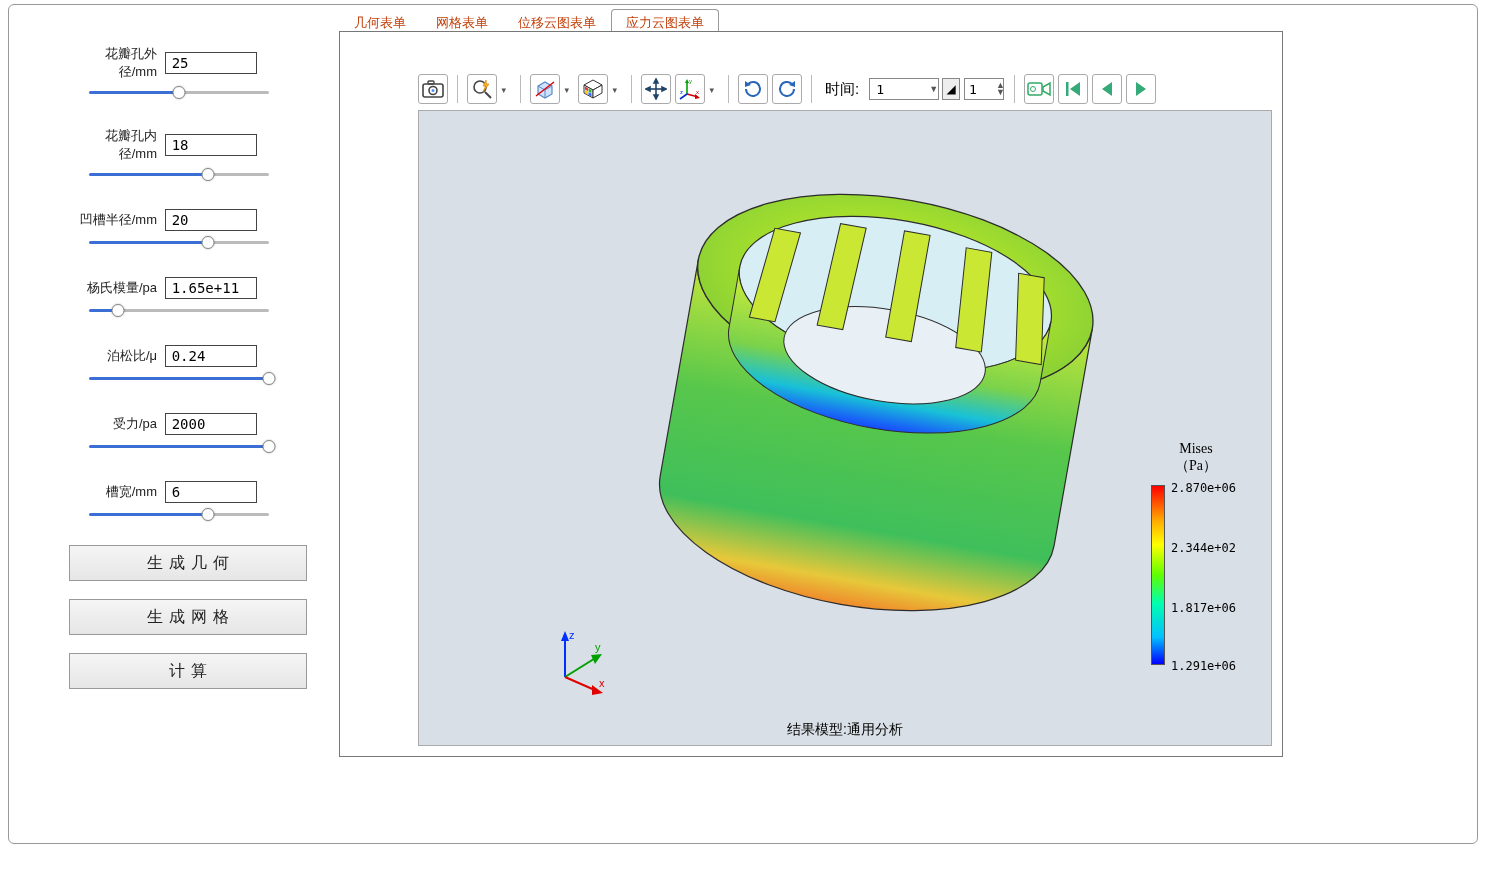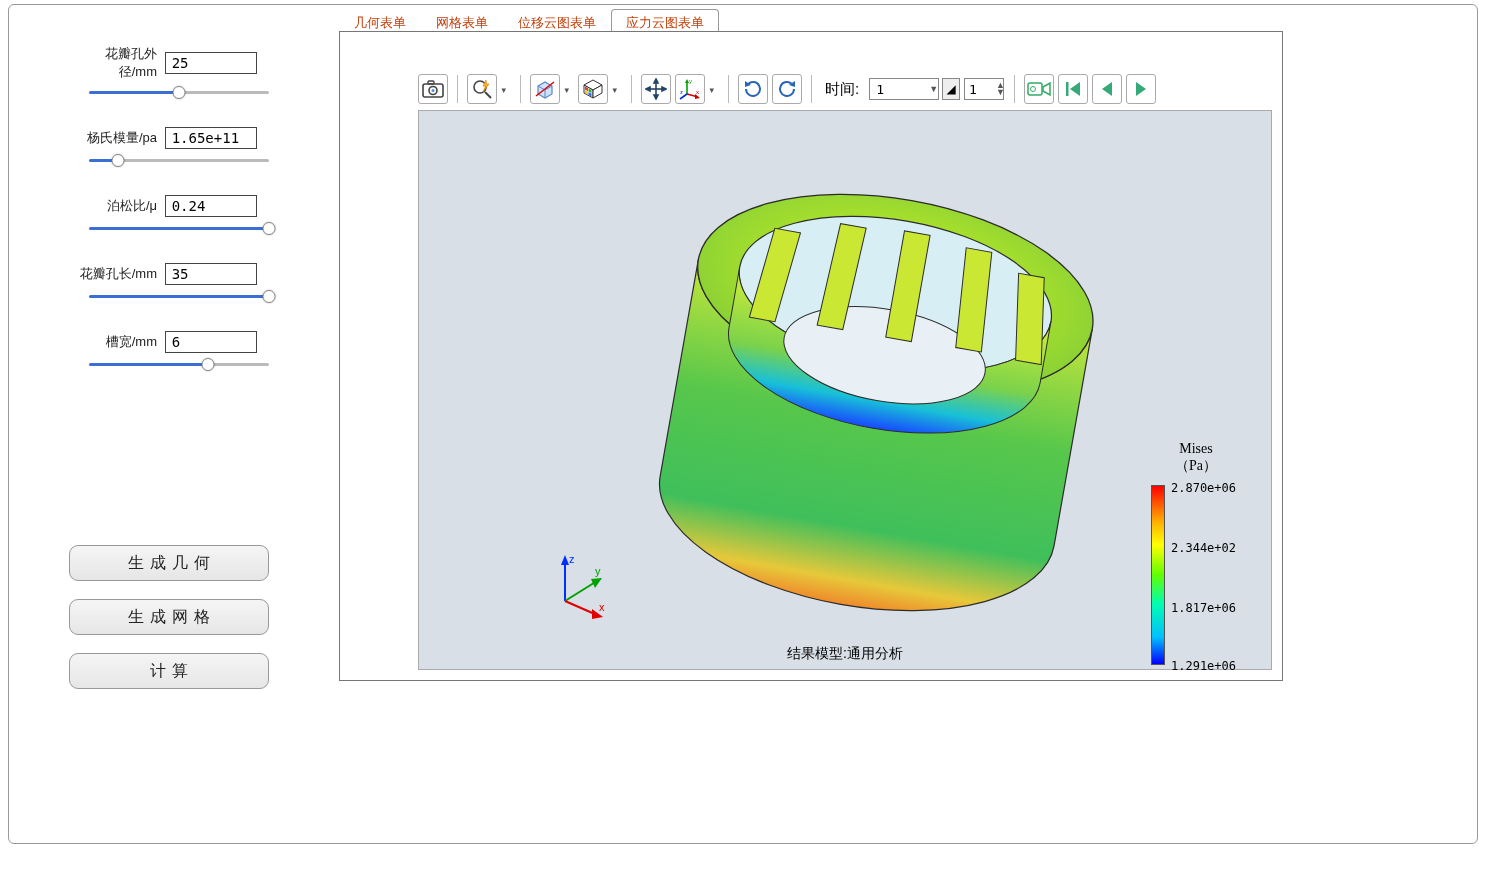--- a/index.html
+++ b/index.html
@@ -71,26 +71,26 @@
       background: #fff;
       border: 1px solid #888;
       box-shadow: 0 0 2px rgba(0,0,0,.3);
     }
     .btn-group {
       position: absolute;
       left: 60px; top: 540px;
       width: 200px;
     }
     .action-btn {
-      width: 200px;
+      width: 238px;
       height: 36px;
       margin-bottom: 18px;
       background: linear-gradient(#f5f5f5,#e6e6e6);
       border: 1px solid #999;
-      border-radius: 9px;
+      border-radius: 0;
       font-size: 16px;
       color: #222;
       cursor: pointer;
       letter-spacing: 6px;
       padding-left: 6px;
     }
     
     .tabs {
       position: absolute;
       left: 330px; top: 4px;
@@ -109,21 +109,21 @@
       border-bottom: 1px solid #fff;
       background: #fff;
       border-top-left-radius: 4px;
       border-top-right-radius: 4px;
       text-align: right;
     }
     
     .viewport {
       position: absolute;
       left: 330px; top: 26px;
-      width: 944px; height: 650px;
+      width: 944px; height: 726px;
       border: 1px solid #777;
       background: #fff;
     }
     .toolbar {
       position: absolute;
       left: 78px; top: 38px; right: 10px;
       height: 38px;
       display: flex;
       align-items: center;
       gap: 4px;
@@ -230,38 +230,54 @@
   <div class="sidebar">
     <div class="param-row">
       <span class="param-label">花瓣孔外径/mm</span>
       <input class="param-input" value="25" style="">
       <div class="slider" style="--pct:50%">
           <div class="slider-track"></div>
           <div class="slider-thumb"></div>
         </div>
     </div>
     <div class="param-row">
+      <span class="param-label">花瓣孔内径/mm</span>
+      <input class="param-input" value="18" style="">
+      <div class="slider" style="--pct:66%">
+          <div class="slider-track"></div>
+          <div class="slider-thumb"></div>
+        </div>
+    </div>
+    <div class="param-row">
+      <span class="param-label">凹槽半径/mm</span>
+      <input class="param-input" value="20" style="">
+      <div class="slider" style="--pct:66%">
+          <div class="slider-track"></div>
+          <div class="slider-thumb"></div>
+        </div>
+    </div>
+    <div class="param-row">
       <span class="param-label">杨氏模量/pa</span>
       <input class="param-input" value="1.65e+11" style="">
       <div class="slider" style="--pct:16%">
           <div class="slider-track"></div>
           <div class="slider-thumb"></div>
         </div>
     </div>
     <div class="param-row">
       <span class="param-label">泊松比/μ</span>
       <input class="param-input" value="0.24" style="">
       <div class="slider" style="--pct:100%">
           <div class="slider-track"></div>
           <div class="slider-thumb"></div>
         </div>
     </div>
     <div class="param-row">
-      <span class="param-label">花瓣孔长/mm</span>
-      <input class="param-input" value="35" style="">
+      <span class="param-label">受力/pa</span>
+      <input class="param-input" value="2000" style="">
       <div class="slider" style="--pct:100%">
           <div class="slider-track"></div>
           <div class="slider-thumb"></div>
         </div>
     </div>
     <div class="param-row">
       <span class="param-label">槽宽/mm</span>
       <input class="param-input" value="6" style="">
       <div class="slider" style="--pct:66%">
           <div class="slider-track"></div>

